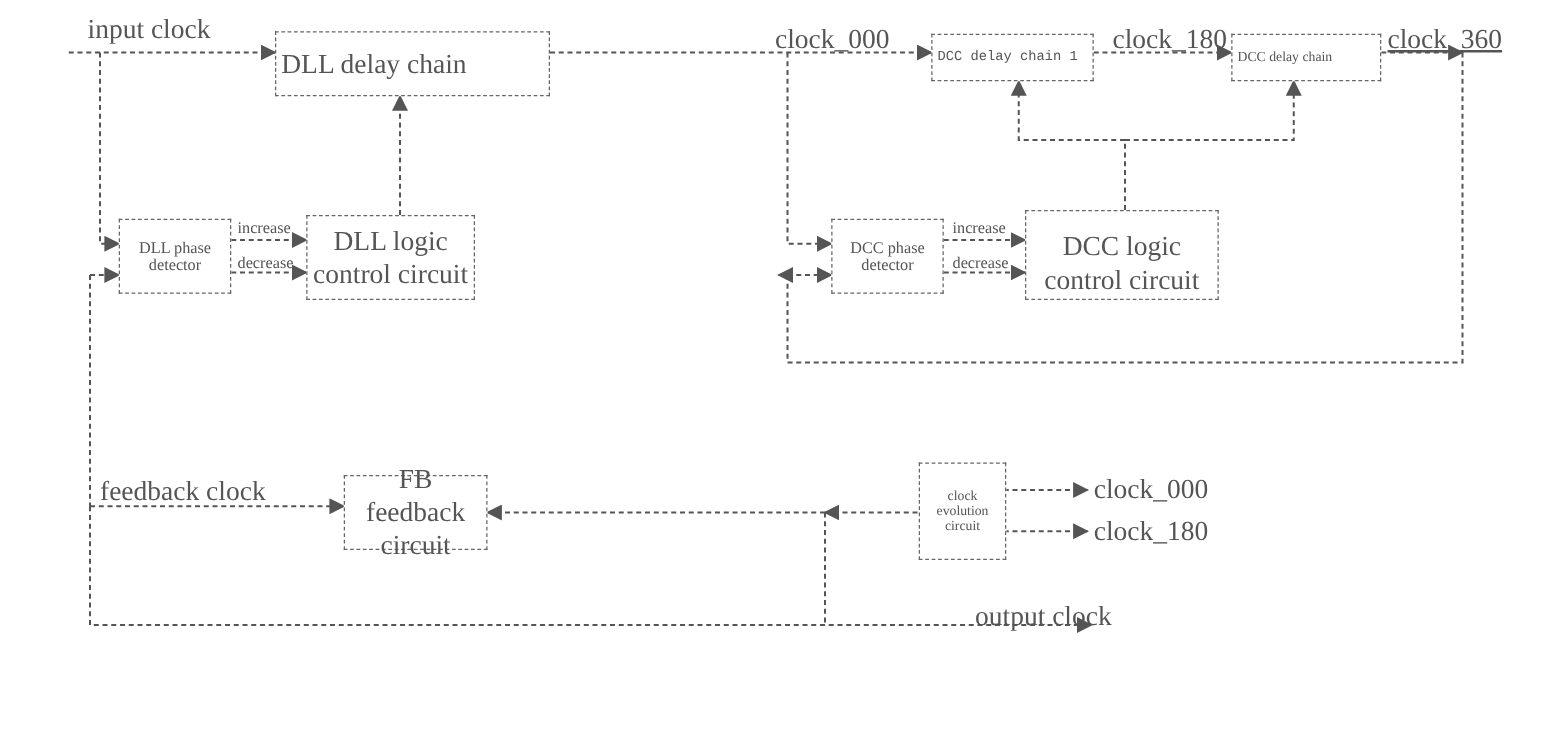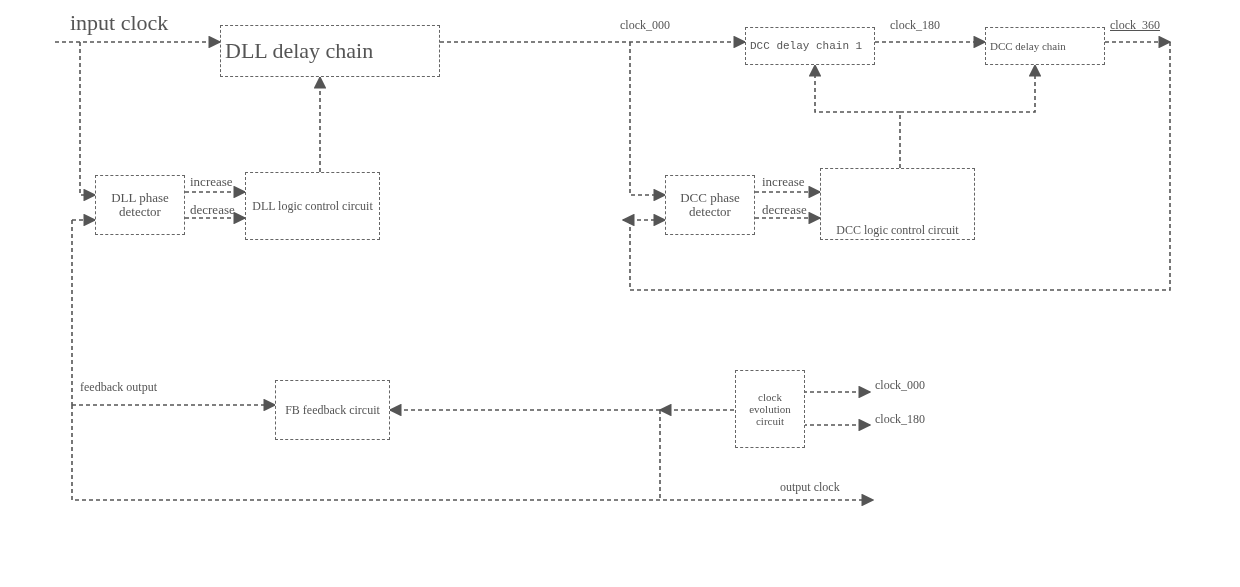--- a/index.html
+++ b/index.html
@@ -27,21 +27,21 @@
     text-align: center;
     padding: 2px 4px;
     background: #fff;
   }
   .lbl {
     position: absolute;
     white-space: nowrap;
     text-align: left;
   }
   .sm  { font-size: 13px; line-height: 1.1; }
-  .md  { font-size: 12px; line-height: 1.2; }
+  .md  { font-size: 22px; line-height: 1.2; }
   .lg  { font-size: 22px; line-height: 1.2; }
   .tiny{ font-size: 11px; line-height: 1.1; }
   .stack { display: flex; flex-direction: column; align-items: center; justify-content: center; }
 </style>
 </head>
 <body>
 <div class="stage">
 
 <svg id="wires" width="1240" height="587">
   <defs>
@@ -106,18 +106,18 @@
 <div class="lbl lg" style="left:70px;  top:10px;">input clock</div>
 <div class="lbl md" style="left:620px; top:18px;">clock_000</div>
 <div class="lbl md" style="left:890px; top:18px;">clock_180</div>
 <div class="lbl md" style="left:1110px;top:18px;text-decoration:underline;">clock_360</div>
 
 <div class="lbl sm" style="left:190px; top:175px;">increase</div>
 <div class="lbl sm" style="left:190px; top:203px;">decrease</div>
 <div class="lbl sm" style="left:762px; top:175px;">increase</div>
 <div class="lbl sm" style="left:762px; top:203px;">decrease</div>
 
-<div class="lbl md" style="left:80px;  top:380px;">feedback output</div>
+<div class="lbl md" style="left:80px;  top:380px;">feedback clock</div>
 <div class="lbl md" style="left:780px; top:480px;">output clock</div>
 <div class="lbl md" style="left:875px; top:378px;">clock_000</div>
 <div class="lbl md" style="left:875px; top:412px;">clock_180</div>
 
 </div>
 
 </body></html>

